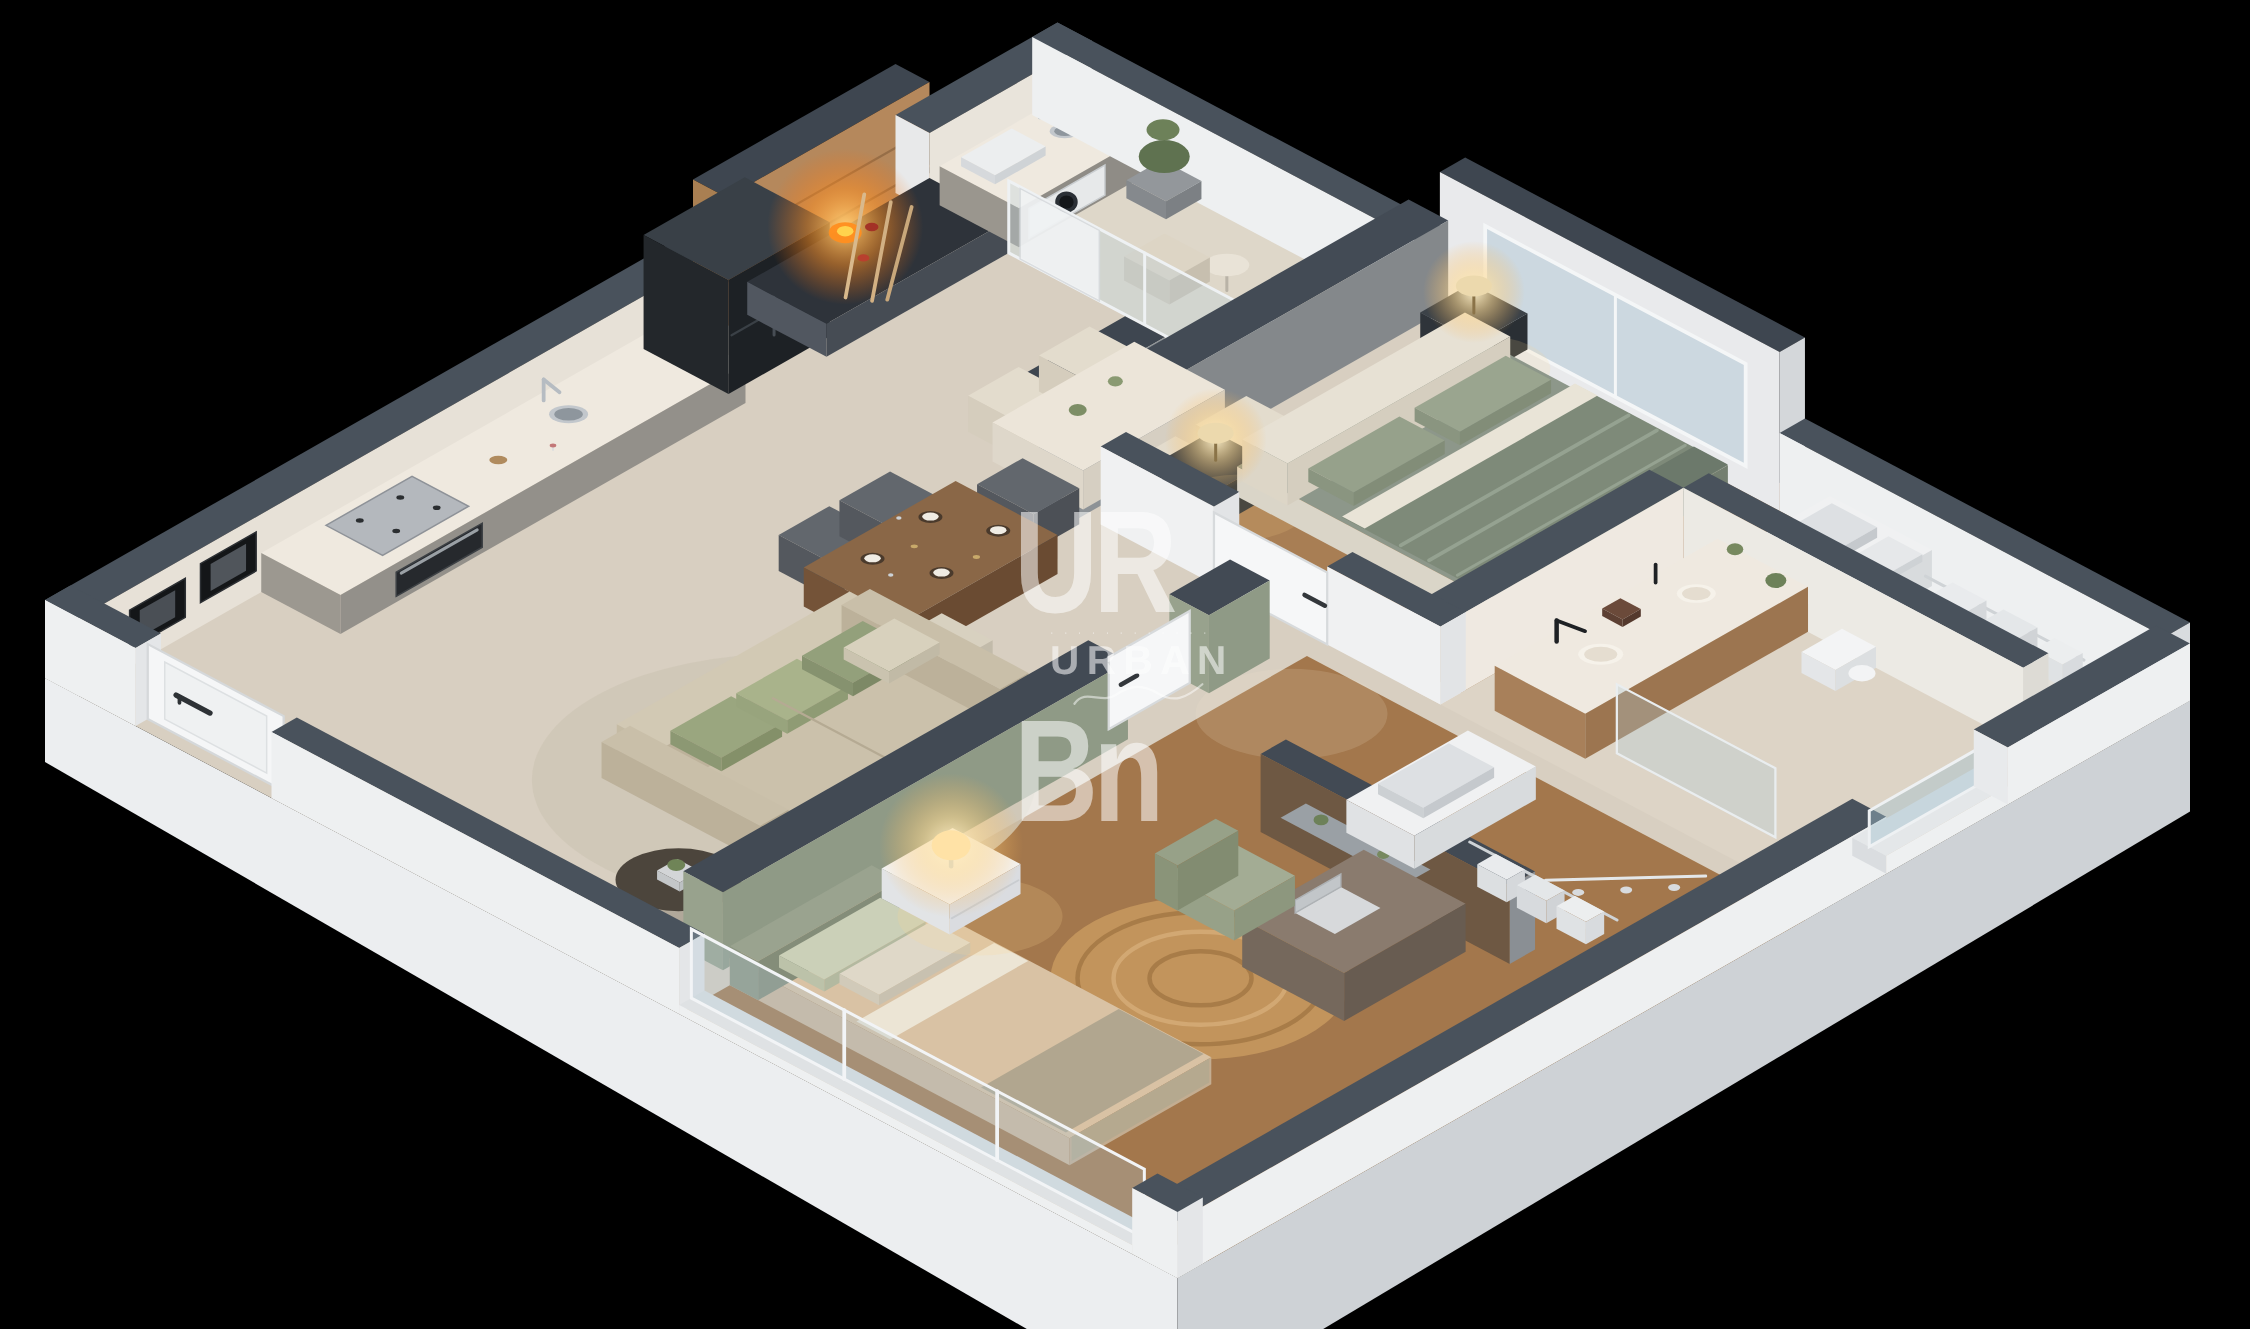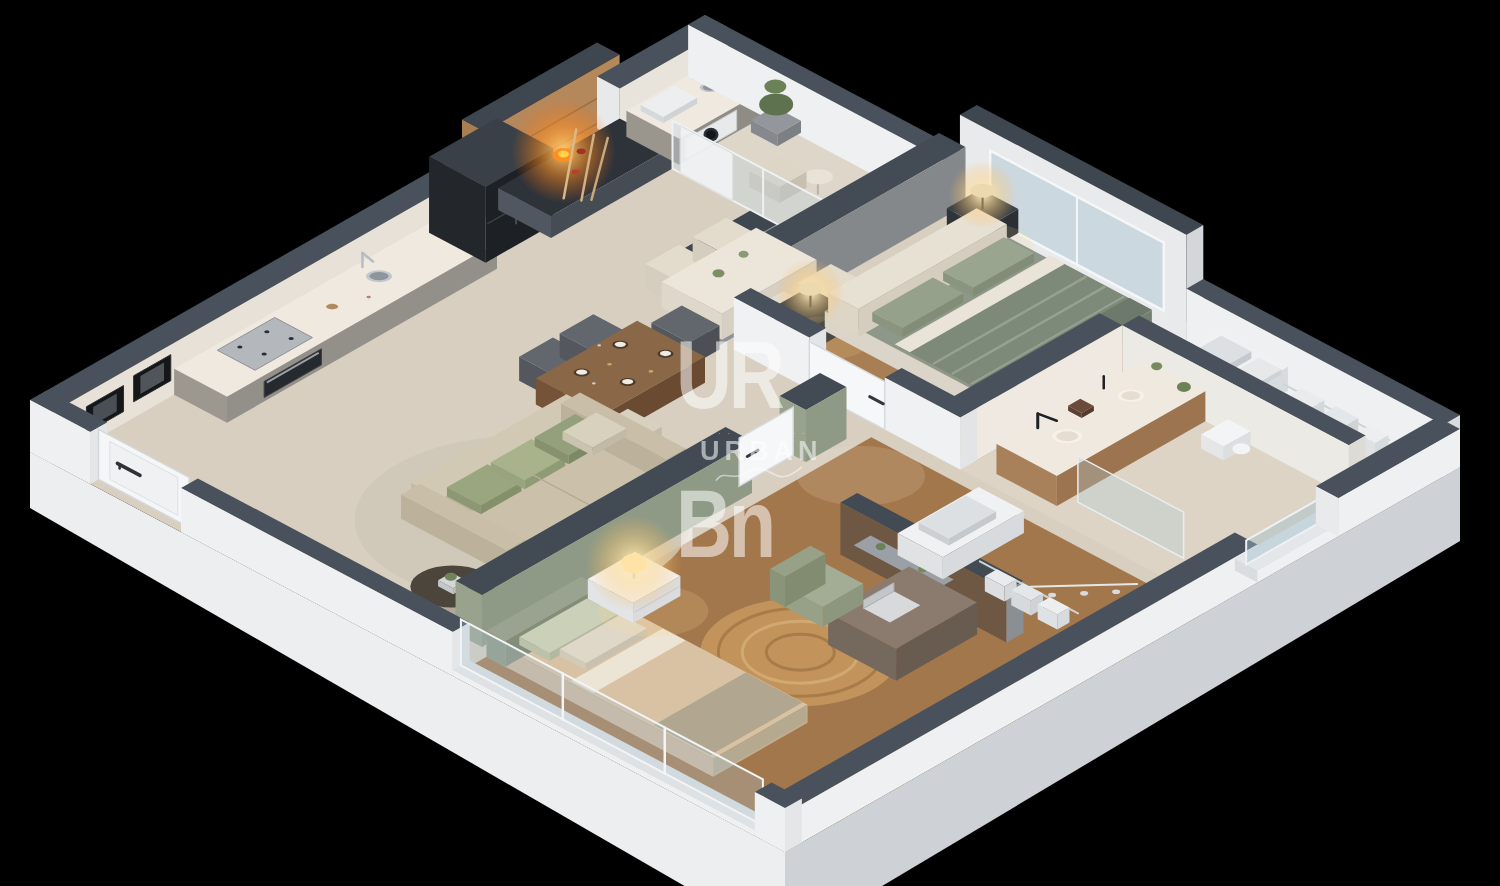--- a/index.html
+++ b/index.html
@@ -1,20 +1,20 @@
 <!DOCTYPE html>
 <html><head>
 <meta charset="utf-8">
 <style>
   html,body{margin:0;padding:0;background:#000;}
   #root{position:relative;width:1500px;height:886px;background:#000;overflow:hidden;font-family:"Liberation Sans",sans-serif;}
   #scene-svg{position:absolute;left:0;top:0;}
   .wm{position:absolute;left:676px;top:336px;width:190px;color:#fff;opacity:.55;pointer-events:none;}
   .wm-big{font-size:97px;font-weight:700;line-height:.80;letter-spacing:-4px;transform:scaleX(.80);transform-origin:left top;white-space:nowrap;}
-  .wm-mid{margin:16px 0 2px 24px;}
+  .wm-mid{margin:5px 0 2px 24px;}
   .wm-small{font-size:7px;letter-spacing:2.5px;opacity:.95;white-space:nowrap;}
   .wm-brand{font-size:27px;font-weight:700;letter-spacing:5px;line-height:1.05;}
   .wm-script{margin:-2px 0 0 14px;transform:rotate(-4deg);}
 </style>
 </head>
 <body>
 
 <div id="root">
   <svg id="scene-svg" width="1500" height="886" viewBox="0 0 1500 886">
     <defs>

